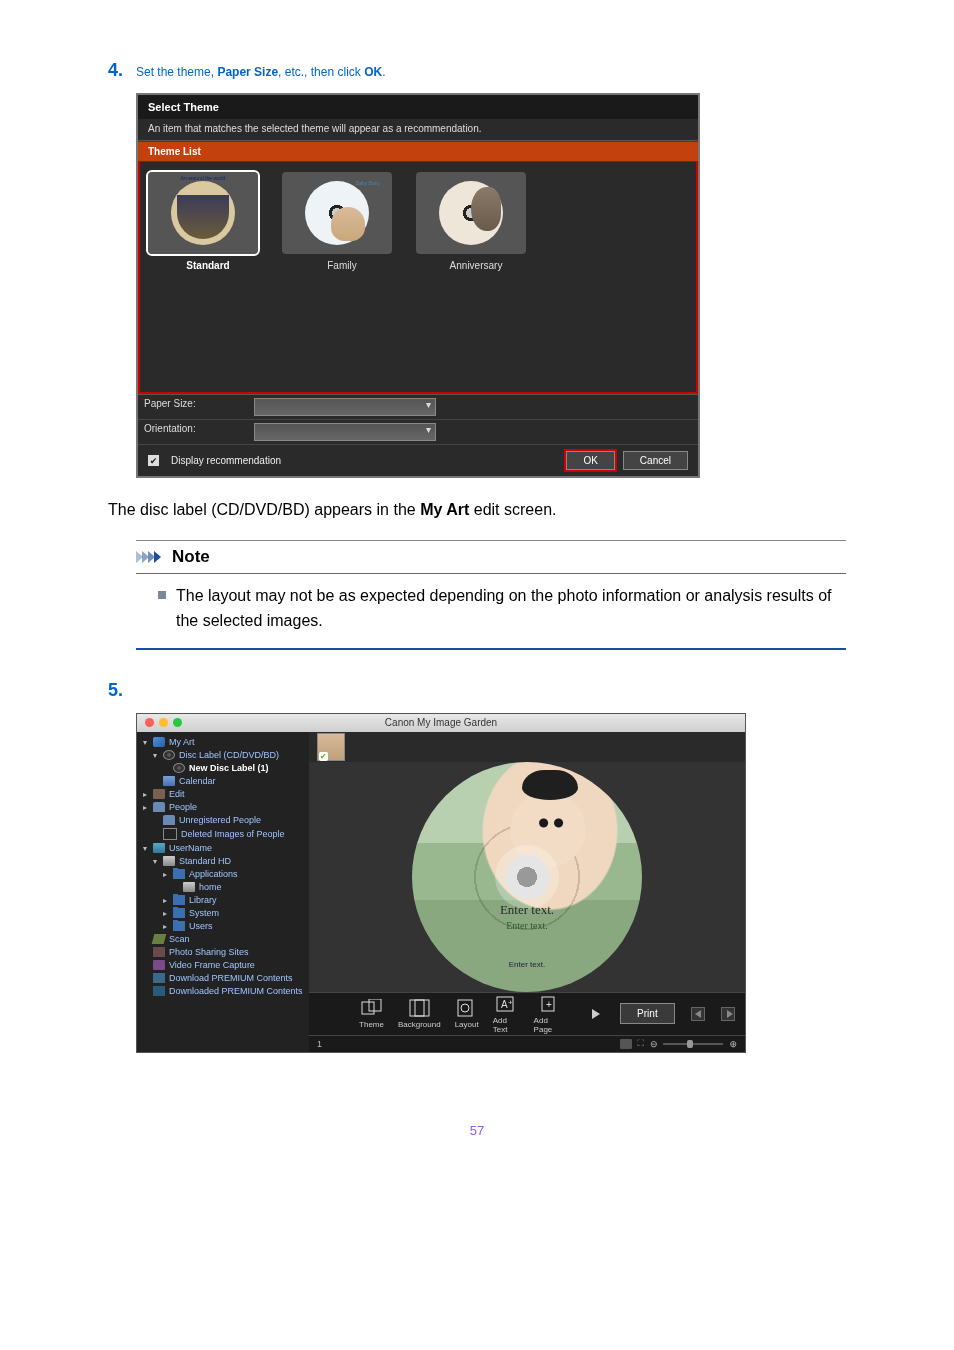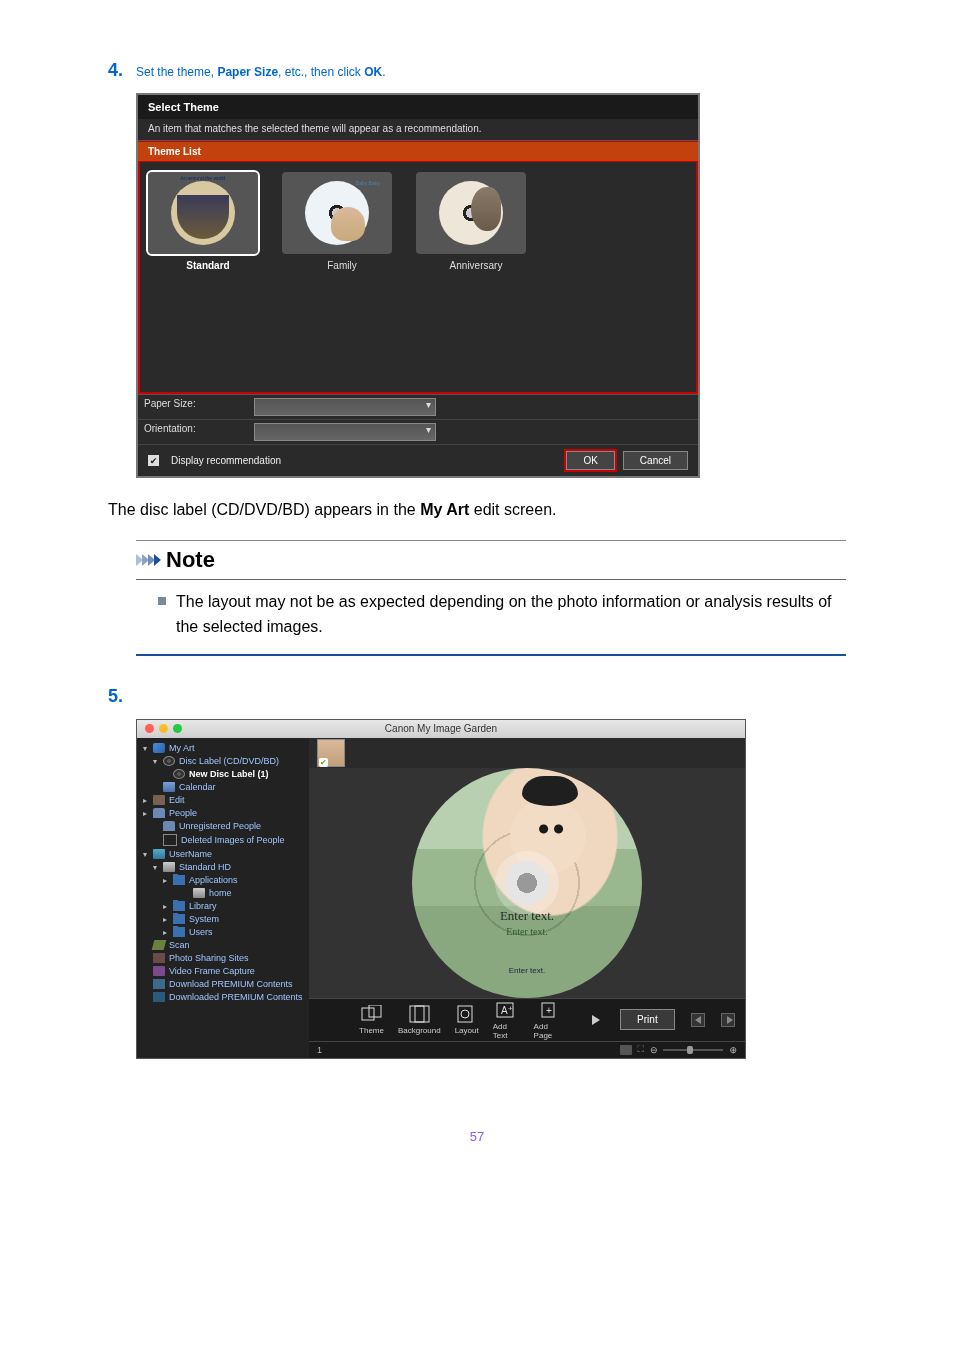--- a/index.html
+++ b/index.html
@@ -164,23 +164,23 @@
   
   .note-box {
     border-top: 1px solid #888;
     border-bottom: 2px solid #1a4fa0;
     margin: 0 0 30px 28px;
     padding-bottom: 14px;
   }
   .note-head {
     display: flex;
     align-items: center;
-    gap: 6px;
+    gap: 12px;
     padding: 6px 0 4px 0;
-    font-size: 22px;
+    font-size: 17px;
     font-weight: bold;
   }
   .chevrons {
     display: inline-flex;
   }
   .chev {
     width: 0; height: 0;
     border-top: 6px solid transparent;
     border-bottom: 6px solid transparent;
     border-left: 7px solid #5a7da8;
@@ -248,21 +248,21 @@
   .ic-person{background:#6a8ab5;border-radius:2px 2px 0 0;}
   .ic-folder{background:#3a70b0;width:12px;height:9px;position:relative}
   .ic-folder::before{content:"";position:absolute;top:-2px;left:0;width:5px;height:2px;background:#3a70b0}
   .ic-hd{background:linear-gradient(#ccc,#888);border-radius:1px}
   .ic-mon{background:linear-gradient(#5ac,#379);border-radius:1px}
   .ic-scan{background:#6a8040;width:12px;height:8px;transform:skewX(-15deg)}
   .ic-vid{background:#7a4a8a;border-radius:1px}
   .ic-dl{background:#3a6a8a}
   .ic-dled{background:#2a5a7a}
   .tree-row.bold .lbl{font-weight:bold;color:#fff}
-  .pad1{padding-left:14px}.pad2{padding-left:24px}.pad3{padding-left:44px}
+  .pad1{padding-left:14px}.pad2{padding-left:24px}.pad3{padding-left:34px}
 
   .canvas {
     flex: 1;
     display: flex;
     flex-direction: column;
   }
   .canvas-top {
     height: 30px;
     display: flex;
     align-items: center;

